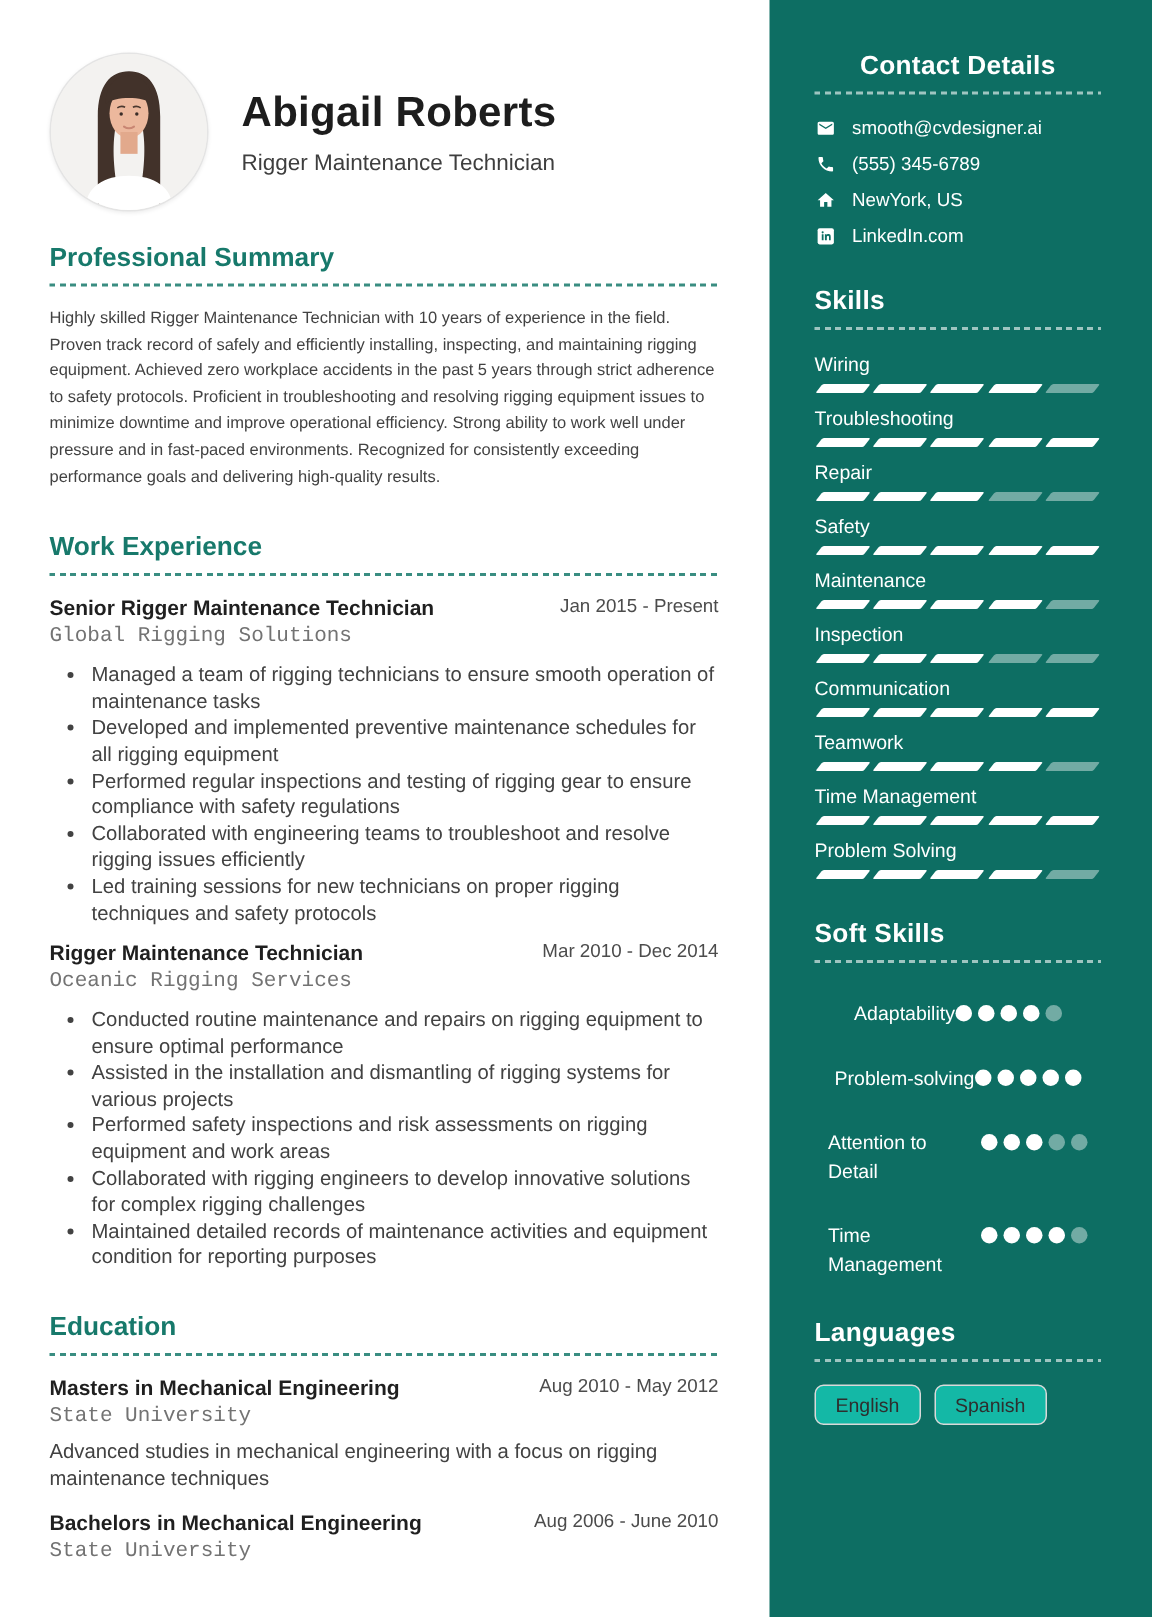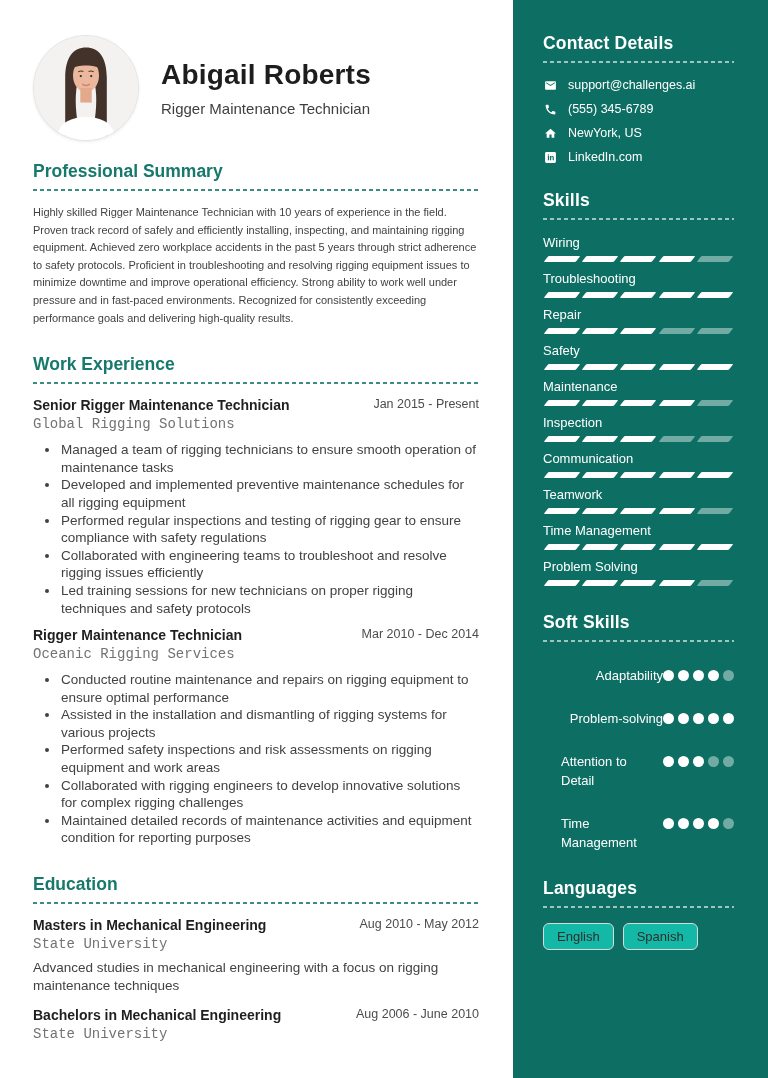--- a/index.html
+++ b/index.html
@@ -37,31 +37,31 @@
   ul.bullets{margin:0 0 10px;padding-left:27px;font-size:13.5px;color:#424242;line-height:17.6px;}
   ul.bullets li{padding-left:1px;}
   .edu{margin-bottom:4px;}
   .edu .entry-sub{margin-bottom:7px;}
   .edu-desc{font-size:13.5px;color:#424242;line-height:17.6px;margin:0 0 13px;}
   
   .sidebar{flex:1;background:var(--sidebar-bg);color:#fff;padding:33px 34px 20px 30px;}
   .side-title{font-size:17.5px;font-weight:bold;color:#fff;margin:0 0 7px;letter-spacing:.2px;}
   .dashes-light{height:2px;background:repeating-linear-gradient(to right,var(--dash-light) 0 4px,transparent 4px 7px);margin-bottom:15px;}
   .side-section{margin-top:26px;}
-  .side-section.first{margin-top:0;}
+  .side-section.first{margin-top:0;text-align:center;}
   .contact-list{list-style:none;margin:0;padding:0;}
   .contact-item{display:flex;align-items:center;gap:11px;margin-bottom:10px;font-size:12.5px;}
   .ci-icon{width:14px;display:flex;justify-content:center;}
   .ci-icon svg{width:13px;height:13px;fill:#fff;display:block;}
   .skill{margin-bottom:9px;}
   .skill-name{font-size:13px;margin-bottom:6px;}
   .skill-bar{display:flex;gap:6px;padding:0 3px;}
   .seg{flex:1;height:6px;background:var(--seg-off);transform:skewX(-38deg);border-radius:1px;}
   .seg.filled{background:#fff;}
-  .soft-row{display:flex;justify-content:flex-end;margin-bottom:4px;margin-top:24px;}
+  .soft-row{display:flex;justify-content:center;margin-bottom:4px;margin-top:24px;}
   .soft-label{font-size:13px;line-height:19px;max-width:102px;}
   .dots{display:flex;gap:4px;padding-top:4px;}
   .dot{width:11px;height:11px;border-radius:50%;background:var(--seg-off);}
   .dot.filled{background:#fff;}
   .pills{display:flex;gap:9px;}
   .pill{background:#14b8a6;color:#2e2e2e;font-size:13px;padding:5px 13px;border-radius:6px;border:1px solid #d9d9d9;}
 </style>
 </head>
 <body>
 
@@ -161,21 +161,21 @@
     <div class="side-section first">
       <h2 class="side-title">Contact Details</h2>
       <div class="dashes-light"></div>
       <ul class="contact-list" id="contact">
           <li class="contact-item">
             <span class="ci-icon">
               <svg viewBox="0 0 24 24">
                 <path d="M20 4H4c-1.1 0-2 .9-2 2v12c0 1.1.9 2 2 2h16c1.1 0 2-.9 2-2V6c0-1.1-.9-2-2-2zm0 4-8 5-8-5V6l8 5 8-5v2z"></path>
               </svg>
             </span>
-            <span class="ci-text">support@challenges.ai</span>
+            <span class="ci-text">smooth@cvdesigner.ai</span>
           </li>
           <li class="contact-item">
             <span class="ci-icon">
               <svg viewBox="0 0 24 24">
                 <path d="M6.62 10.79c1.44 2.83 3.76 5.14 6.59 6.59l2.2-2.21c.27-.27.67-.36 1.02-.24 1.12.37 2.33.57 3.57.57.55 0 1 .45 1 1V20c0 .55-.45 1-1 1-9.39 0-17-7.61-17-17 0-.55.45-1 1-1h3.5c.55 0 1 .45 1 1 0 1.25.2 2.45.57 3.57.11.35.03.74-.25 1.02l-2.2 2.2z"></path>
               </svg>
             </span>
             <span class="ci-text">(555) 345-6789</span>
           </li>
           <li class="contact-item">

